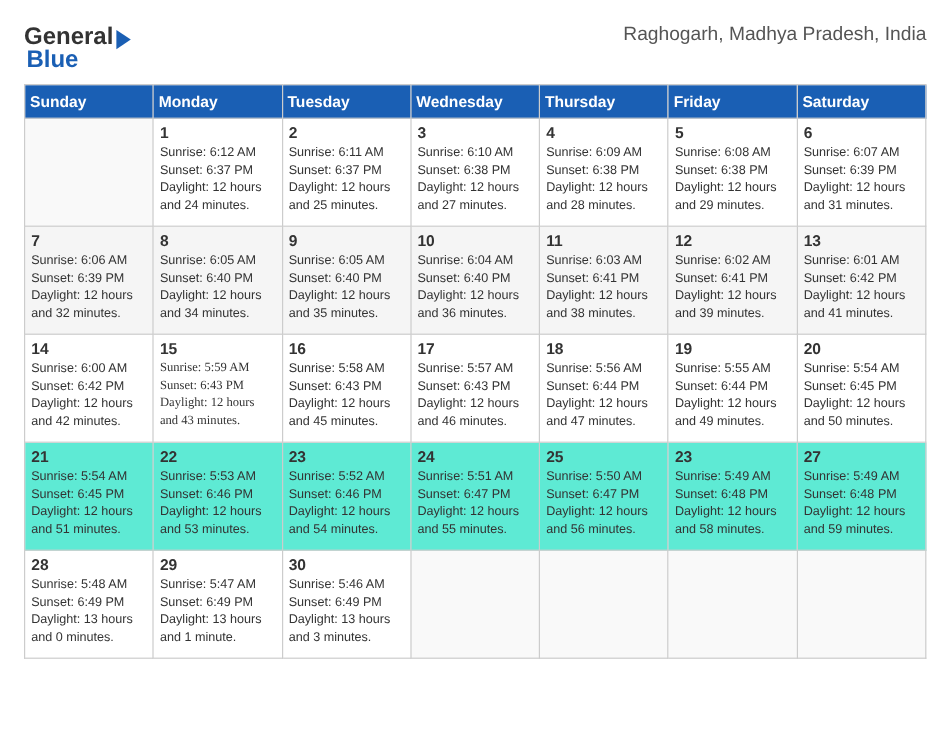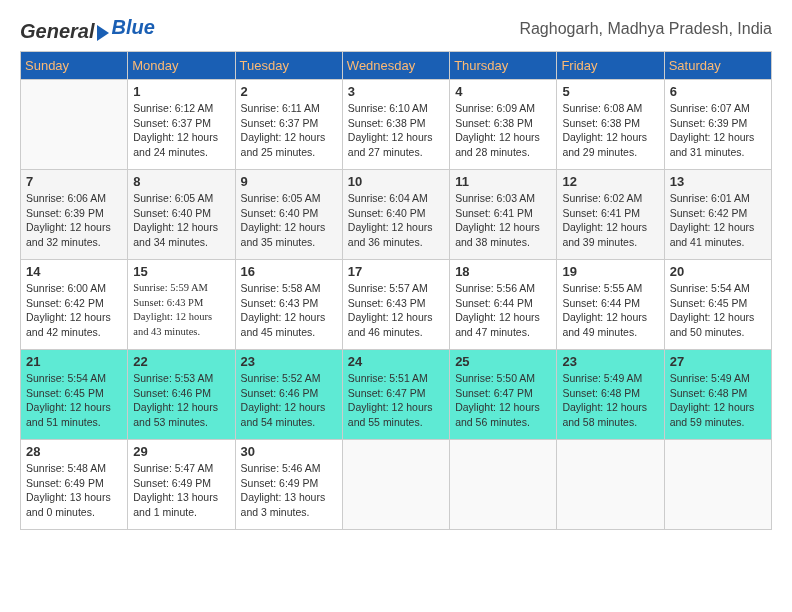--- a/index.html
+++ b/index.html
@@ -11,23 +11,22 @@
       padding: 20px;
     }
     .header-top {
       display: flex;
       justify-content: space-between;
       align-items: flex-start;
       margin-bottom: 4px;
     }
     .logo {
       display: flex;
-      flex-direction: row;
+      flex-direction: column;
       align-items: flex-start;
-      font-style: italic;
     }
     .title-section {
       text-align: right;
     }
     .month-title {
       font-size: 36px;
       font-weight: bold;
       color: #333;
     }
     .location-title {
@@ -35,25 +34,25 @@
       color: #555;
     }
     .calendar-table {
       width: 100%;
       border-collapse: collapse;
       margin-top: 8px;
       font-size: 11px;
     }
     .calendar-table th {
       background-color: #1a5fb4;
-      color: #fdba74;
+      color: #ffffff;
       padding: 6px 4px;
       text-align: left;
       font-size: 13px;
-      font-weight: normal;
+      font-weight: bold;
       border: 1px solid #ccc;
     }
     .calendar-table td {
       border: 1px solid #ccc;
       vertical-align: top;
       padding: 4px 5px;
       height: 90px;
       width: calc(100% / 7);
     }
     .cell-day {

